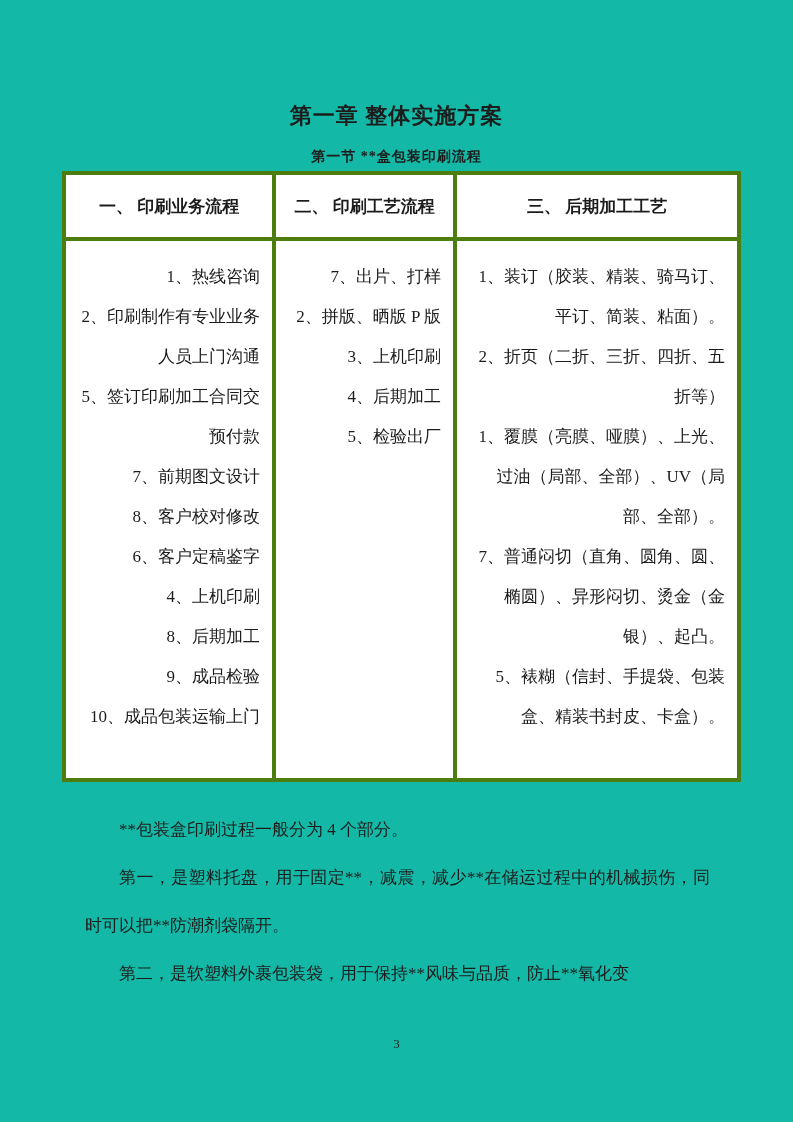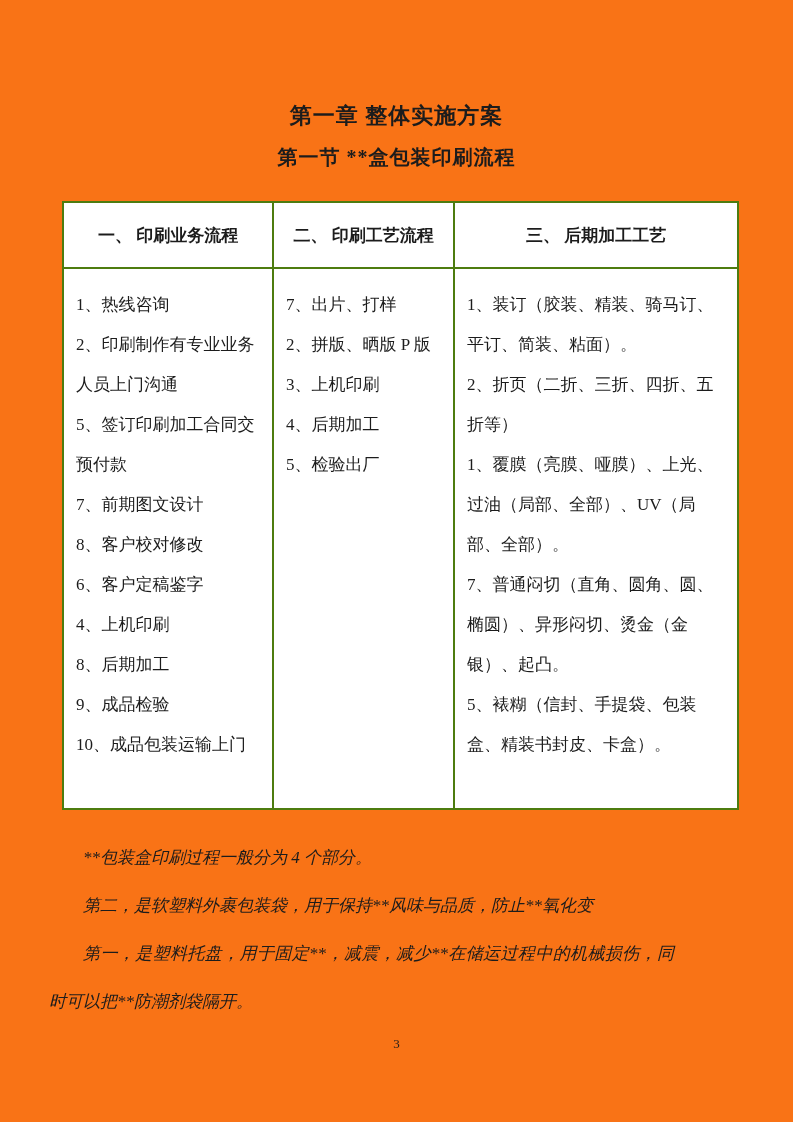--- a/index.html
+++ b/index.html
@@ -4,81 +4,80 @@
 <style>
   html, body {
     margin: 0;
     padding: 0;
     background: #ffffff;
   }
   .page {
     position: relative;
     width: 793px;
     height: 1122px;
-    background: #f97316;
+    background: #14b8a6;
     color: #1c1c1c;
     font-family: "Liberation Serif", "DejaVu Serif", serif;
     overflow: hidden;
     box-sizing: border-box;
   }
   .titles {
     padding-top: 102px;
     text-align: center;
   }
   .chapter-title {
     margin: 0 0 13px 0;
     font-size: 22px;
     line-height: 28px;
     font-weight: bold;
     letter-spacing: 1px;
   }
   .section-title {
-    margin: 0 0 30px 0;
-    font-size: 20px;
+    margin: 0 0 0 0;
+    font-size: 14px;
     line-height: 28px;
     font-weight: bold;
     letter-spacing: 1px;
     text-align: center;
   }
   table.process-table {
     margin-left: 62px;
     width: 675px;
     border-collapse: collapse;
     table-layout: fixed;
   }
   table.process-table th,
   table.process-table td {
-    border: 2px solid #4d7c0f;
+    border: 4px solid #4d7c0f;
     box-sizing: border-box;
     background: #ffffff;
   }
   table.process-table th {
     height: 66px;
     font-size: 17px;
     font-weight: bold;
     text-align: center;
     vertical-align: middle;
     padding: 0 4px;
   }
   table.process-table td {
     height: 541px;
     vertical-align: top;
     padding: 16px 12px 0 12px;
     font-size: 17px;
     line-height: 40px;
-    text-align: left;
+    text-align: right;
   }
   table.process-table td p {
     margin: 0;
     word-break: break-all;
   }
   .body-text {
-    margin: 24px 83px 0 49px;
+    margin: 24px 83px 0 85px;
     width: 625px;
-    font-style: italic;
   }
   .body-text p {
     margin: 0;
     font-size: 17px;
     line-height: 48px;
     text-indent: 2em;
     text-align: justify;
     word-break: break-all;
   }
   .page-number {
@@ -141,19 +140,19 @@
             <p>1、覆膜（亮膜、哑膜）、上光、过油（局部、全部）、UV（局部、全部）。</p>
             <p>7、普通闷切（直角、圆角、圆、椭圆）、异形闷切、烫金（金银）、起凸。</p>
             <p>5、裱糊（信封、手提袋、包装盒、精装书封皮、卡盒）。</p>
           </td>
       </tr>
     </tbody>
   </table>
 
   <div class="body-text">
       <p>**包装盒印刷过程一般分为 4 个部分。</p>
+      <p>第一，是塑料托盘，用于固定**，减震，减少**在储运过程中的机械损伤，同时可以把**防潮剂袋隔开。</p>
       <p>第二，是软塑料外裹包装袋，用于保持**风味与品质，防止**氧化变</p>
-      <p>第一，是塑料托盘，用于固定**，减震，减少**在储运过程中的机械损伤，同时可以把**防潮剂袋隔开。</p>
     </div>
 
   <div class="page-number">3</div>
 
 </div>
 
 </body></html>

